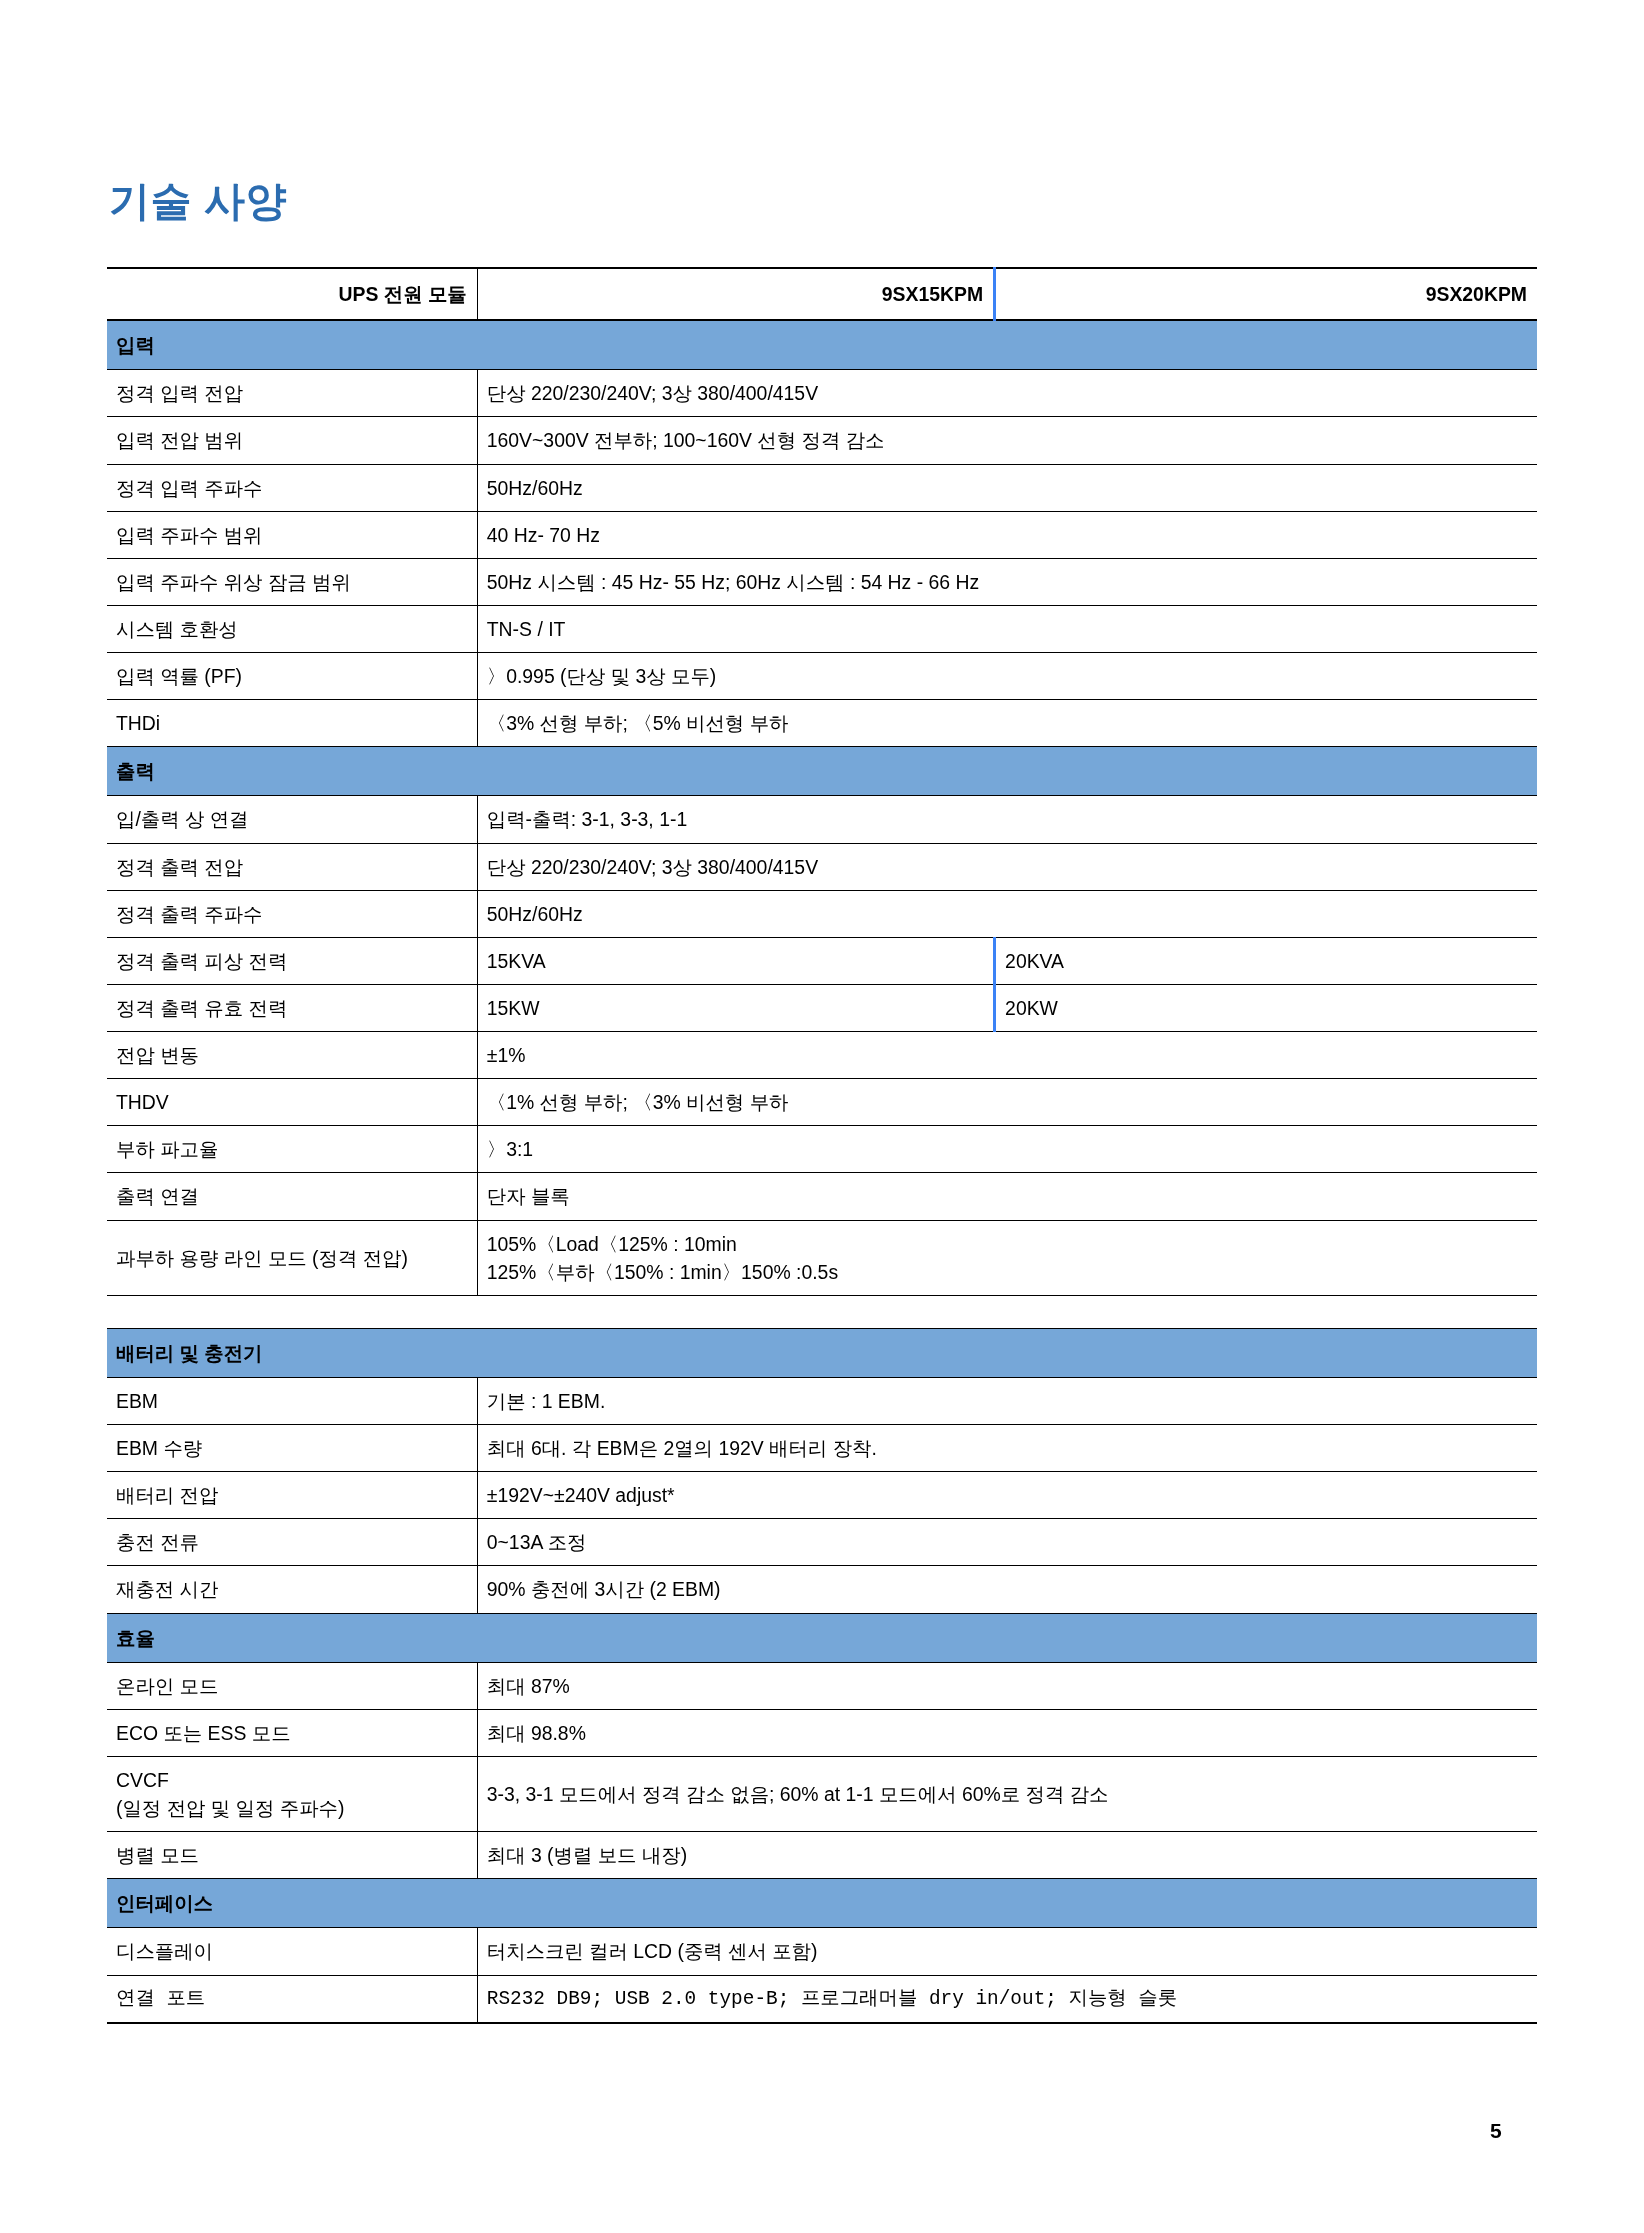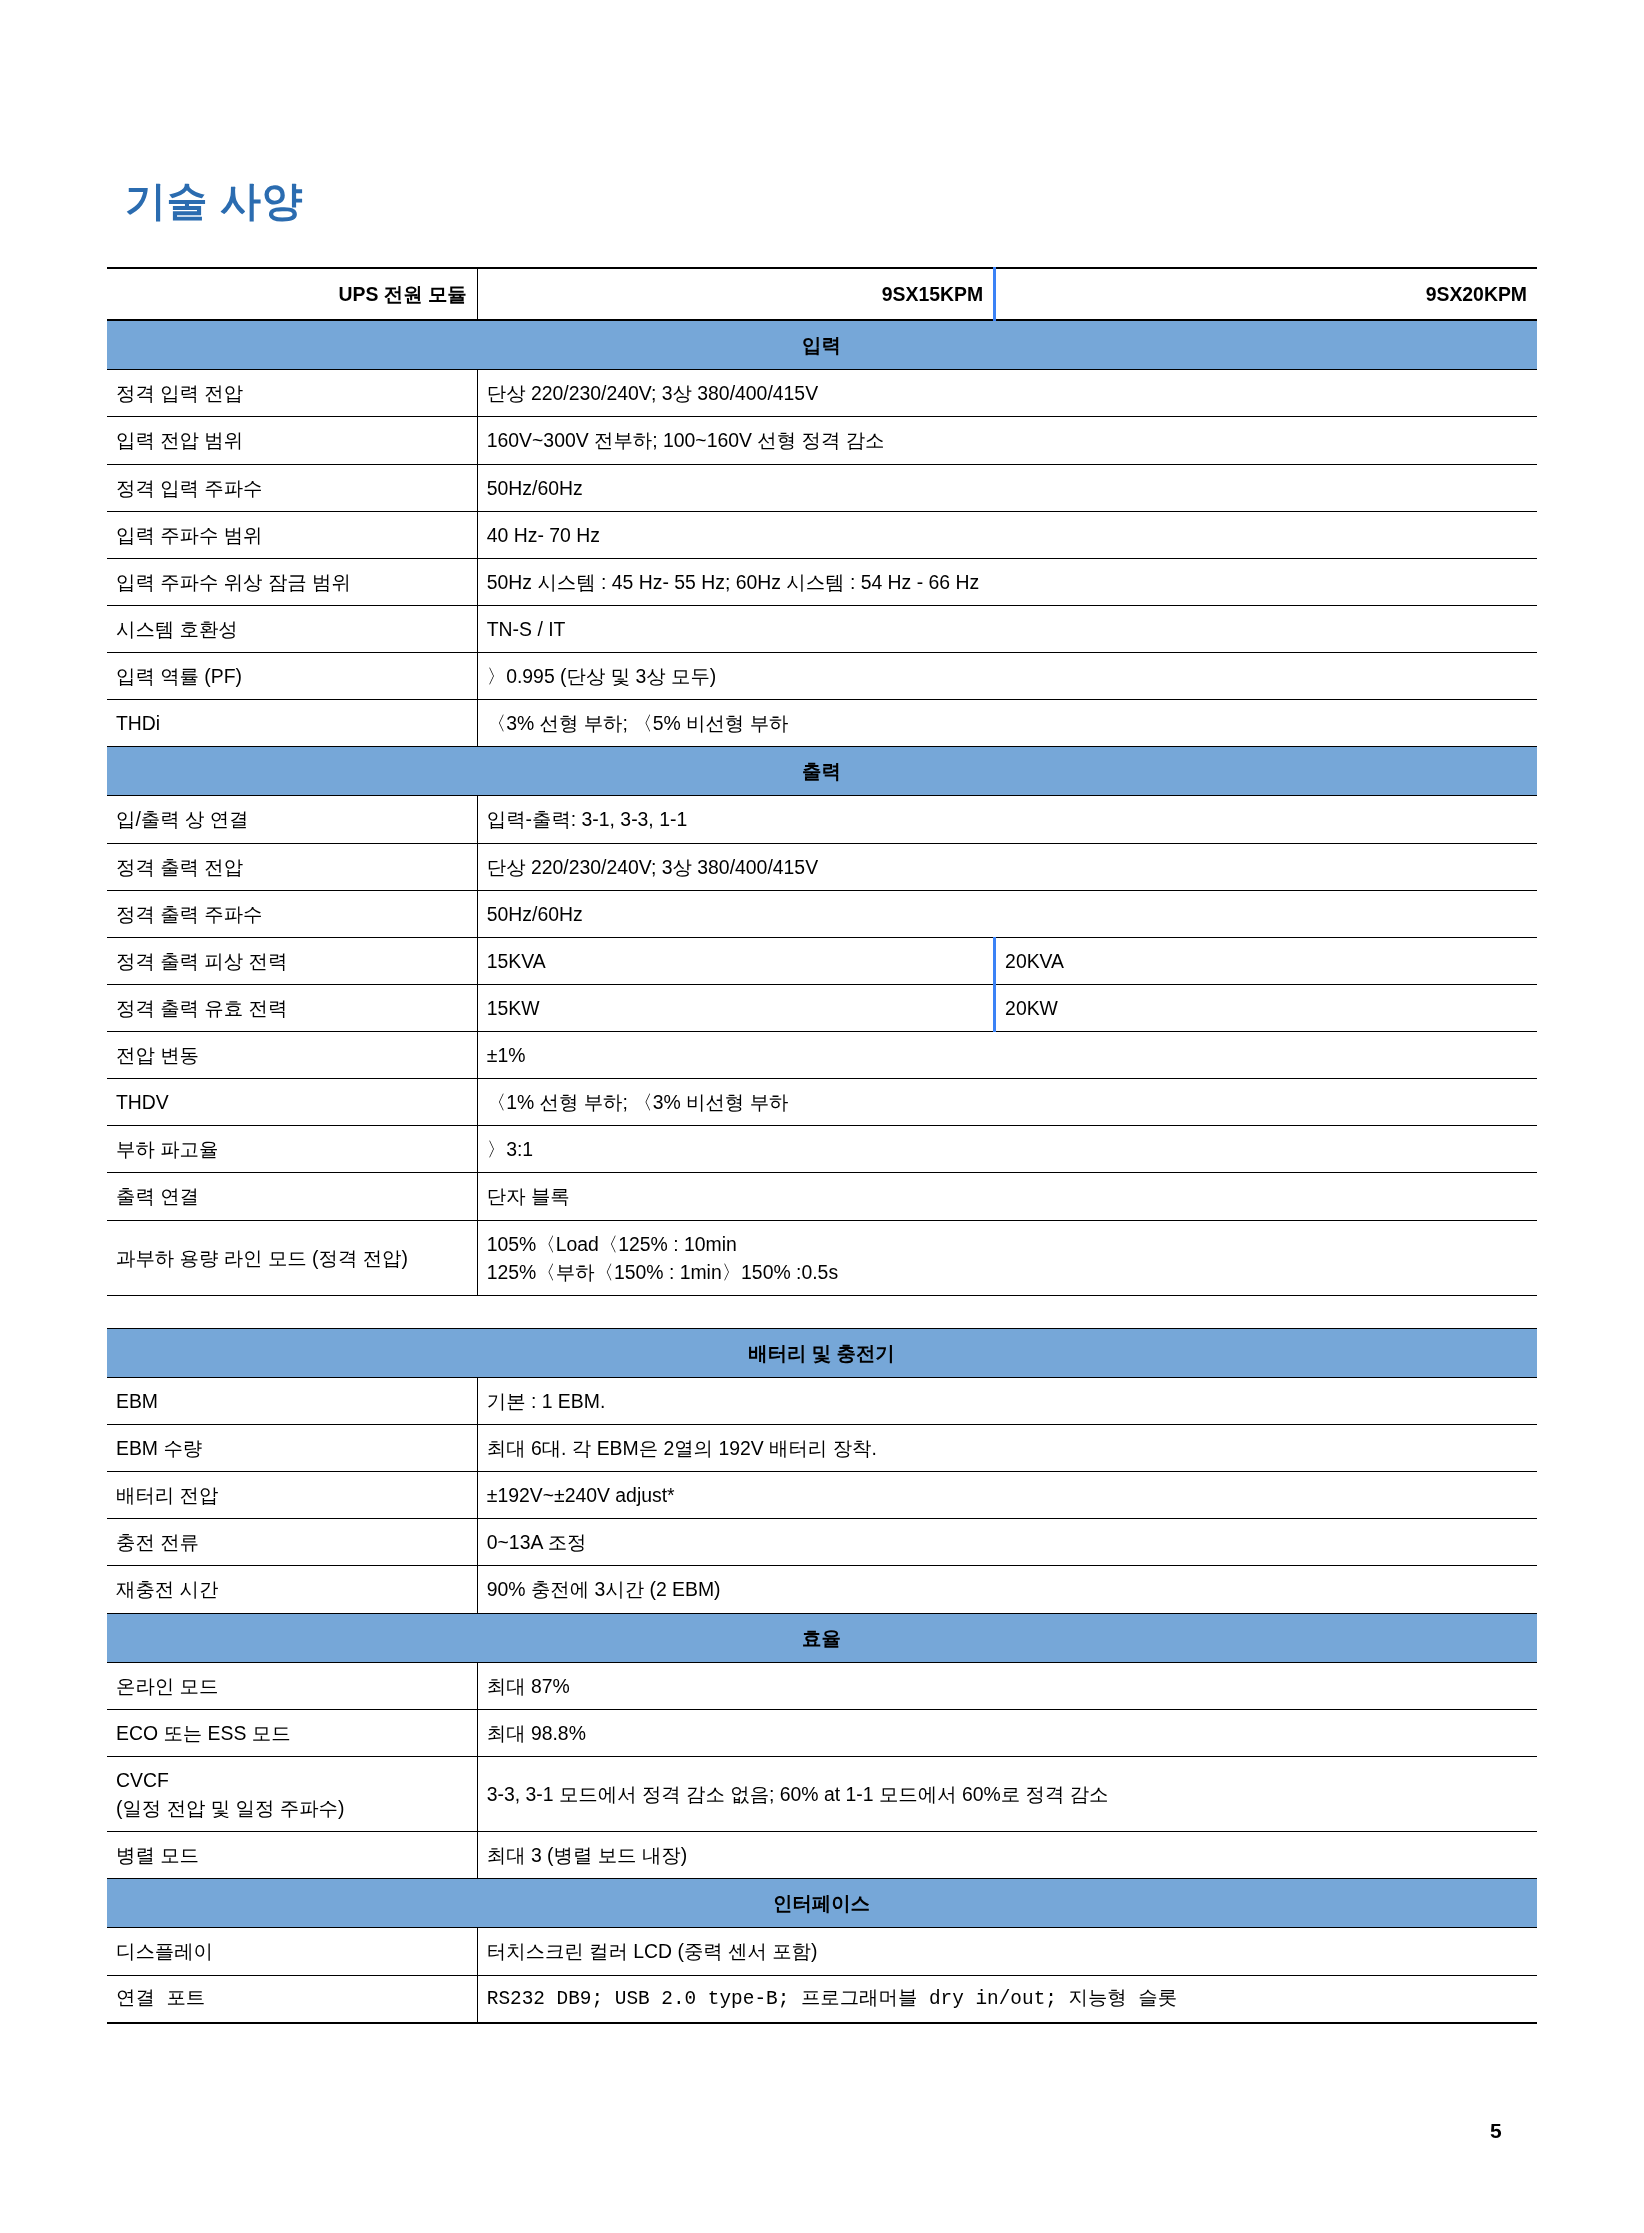--- a/index.html
+++ b/index.html
@@ -25,21 +25,21 @@
     position: absolute;
     left: 107px;
     top: 174px;
     width: 1430px;
   }
   .page-title {
     color: #2b6cb0;
     font-size: 41px;
     font-weight: bold;
     letter-spacing: 0.5px;
-    margin: 0 0 38px 18px;
+    margin: 0 0 38px 2px;
   }
   table.spec {
     border-collapse: collapse;
     width: 1430px;
     table-layout: fixed;
   }
   table.spec td {
     vertical-align: middle;
     font-size: 19.4px;
     line-height: 1.45;
@@ -66,21 +66,20 @@
     border-bottom: 1px solid #000000;
     border-top: 1px solid #000000;
     padding-top: 10px;
     padding-bottom: 10px;
   }
   td.label {
     border-right: 1px solid #000000;
   }
   tr.section-row td.label {
     border-right: none;
-    text-align: center;
   }
   td.mid-divider {
     border-right: 3px solid #3b82f6;
   }
   tr.last-row td {
     border-bottom: 2px solid #000000;
     font-family: Liberation Mono, monospace;
   }
   .two-line {
     white-space: pre-line;

